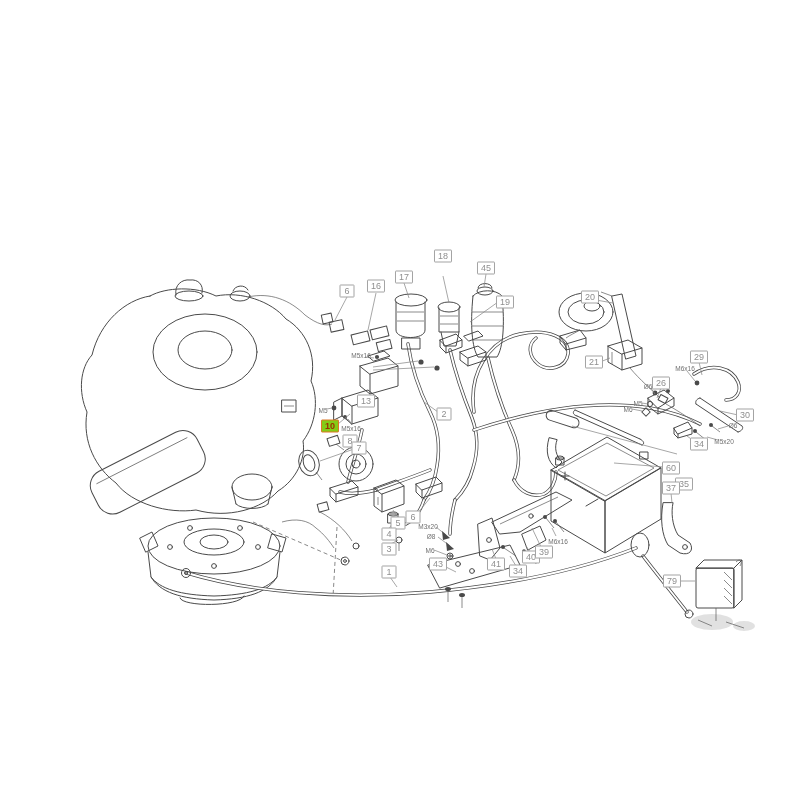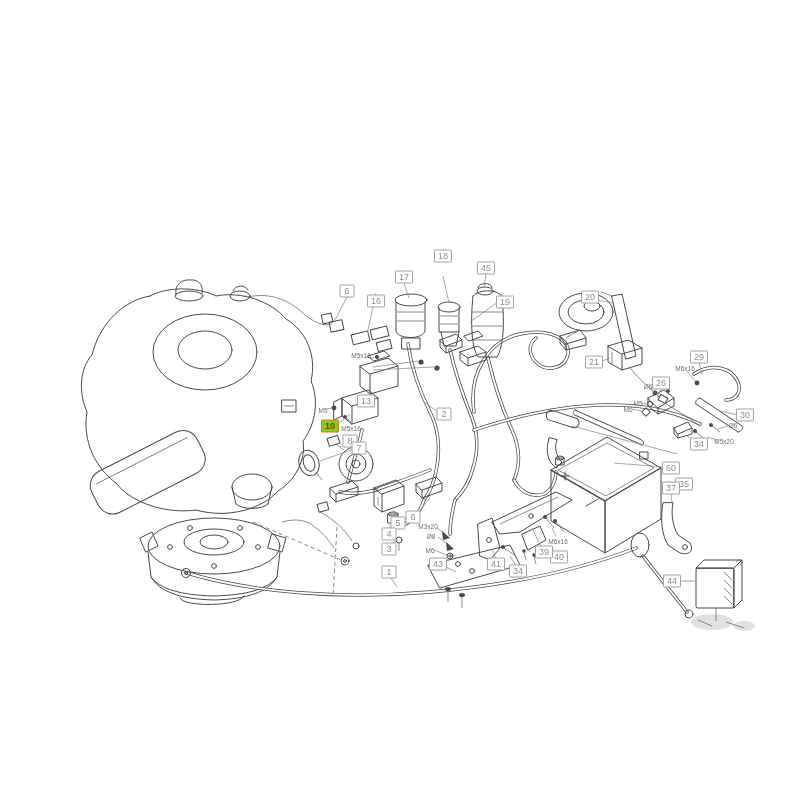--- a/index.html
+++ b/index.html
@@ -327,50 +327,50 @@
     <path class="leader" d="M436,527 L446,535" stroke-width="1.4"></path>
     <polygon class="fill" points="450,538 442,531 443,540"></polygon>
     <path class="leader" d="M438,537 L450,546" stroke-width="1.4"></path>
     <polygon class="fill" points="454,549 446,542 447,551"></polygon>
     <path class="leader" d="M434,550 L447,555"></path>
   </g>
 </svg>
 
 <div id="labels">
       <div class="callout" style="left: 347px; top: 291px;">6</div>
-      <div class="callout" style="left: 376px; top: 301px;">16</div>
+      <div class="callout" style="left: 376px; top: 286px;">16</div>
       <div class="callout" style="left: 404px; top: 277px;">17</div>
       <div class="callout" style="left: 443px; top: 256px;">18</div>
       <div class="callout" style="left: 486px; top: 268px; text-align: right;">45</div>
       <div class="callout" style="left: 505px; top: 302px;">19</div>
       <div class="callout" style="left: 590px; top: 297px;">20</div>
       <div class="callout" style="left: 594px; top: 362px;">21</div>
       <div class="callout" style="left: 366px; top: 365px; margin-top: 36px;">13</div>
       <div class="callout" style="left: 444px; top: 414px;">2</div>
       <div class="callout hl" style="left: 330px; top: 426px;">10</div>
       <div class="callout" style="left: 350px; top: 441px;">8</div>
       <div class="callout" style="left: 359px; top: 448px;">7</div>
       <div class="callout" style="left: 398px; top: 523px;">5</div>
       <div class="callout" style="left: 413px; top: 517px;">6</div>
       <div class="callout" style="left: 389px; top: 534px;">4</div>
       <div class="callout" style="left: 389px; top: 549px;">3</div>
       <div class="callout" style="left: 389px; top: 572px;">1</div>
       <div class="callout" style="left: 438px; top: 564px;">43</div>
       <div class="callout" style="left: 496px; top: 564px;">41</div>
       <div class="callout" style="left: 518px; top: 571px;">34</div>
-      <div class="callout" style="left: 531px; top: 557px; margin-left: 28px;">40</div>
+      <div class="callout" style="left: 531px; top: 557px;">40</div>
       <div class="callout" style="left: 544px; top: 552px;">39</div>
       <div class="callout" style="left: 661px; top: 383px;">26</div>
       <div class="callout" style="left: 699px; top: 357px;">29</div>
       <div class="callout" style="left: 745px; top: 415px;">30</div>
       <div class="callout" style="left: 699px; top: 444px;">34</div>
       <div class="callout" style="left: 684px; top: 455px; margin-top: 29px;">35</div>
       <div class="callout" style="left: 671px; top: 468px;">60</div>
       <div class="callout" style="left: 671px; top: 488px;">37</div>
-      <div class="callout" style="left: 672px; top: 581px;">44</div>
+      <div class="callout" style="left: 672px; top: 581px;">79</div>
       <div class="fastener" style="left: 323px; top: 410px;">M5</div>
       <div class="fastener" style="left: 351px; top: 428px;">M5x16</div>
       <div class="fastener" style="left: 361px; top: 355px;">M5x16</div>
       <div class="fastener" style="left: 685px; top: 368px;">M6x16</div>
       <div class="fastener" style="left: 648px; top: 386px;">Ø6</div>
       <div class="fastener" style="left: 638px; top: 403px;">M5</div>
       <div class="fastener" style="left: 628px; top: 409px;">M6</div>
       <div class="fastener" style="left: 733px; top: 425px;">Ø6</div>
       <div class="fastener" style="left: 724px; top: 441px;">M5x20</div>
       <div class="fastener" style="left: 428px; top: 526px;">M3x20</div>

